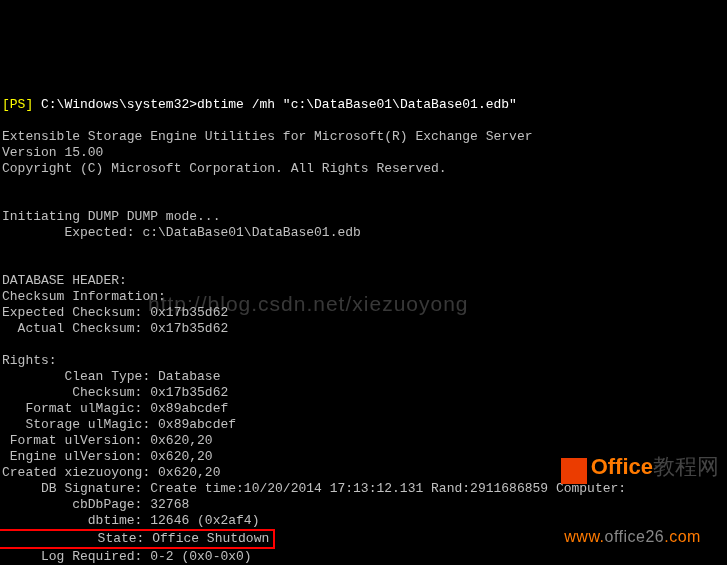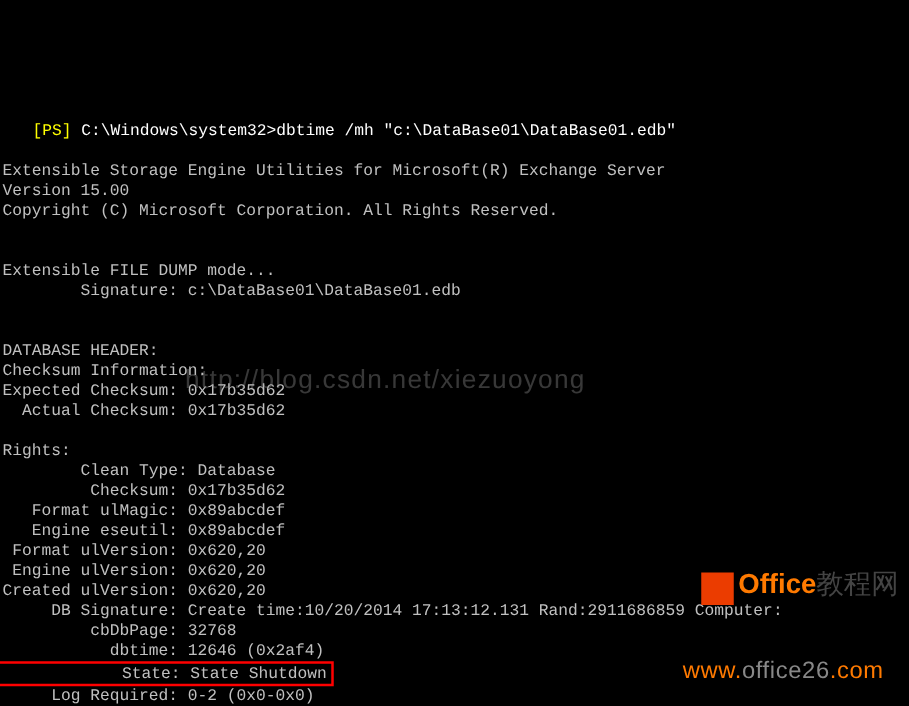--- a/index.html
+++ b/index.html
@@ -9,21 +9,21 @@
     font-family: "Consolas", "Courier New", monospace;
     font-size: 13px;
     line-height: 16px;
     width: 727px;
     height: 565px;
     overflow: hidden;
     white-space: pre;
     position: relative;
     padding: 1px 2px;
   }
-  .yellow { color: #ffff00; margin-left: 24px; }
+  .yellow { color: #ffff00; }
   .white { color: #ffffff; margin-top: 32px; }
   .redbox {
     border: 2px solid #ff0000;
     display: inline-block;
     padding: 0 4px;
     margin-left: -4px;
   }
   .watermark {
     position: absolute;
     top: 296px;
@@ -34,66 +34,66 @@
     letter-spacing: 1px;
     pointer-events: none;
   }
   .site-logo {
     position: absolute;
     right: 8px;
     bottom: 6px;
     font-family: "Microsoft YaHei", Arial, sans-serif;
     font-size: 13px;
     line-height: 15px;
-    text-align: left;
+    text-align: center;
   }
   .site-logo .brand { color: #ff7a00; font-weight: bold; font-size: 22px; }
   .site-logo .brand .cn { color: #444; font-weight: normal; }
-  .site-logo .url { color: #888; font-size: 19px; letter-spacing: 0.5px; }
+  .site-logo .url { color: #888; font-size: 16px; letter-spacing: 0.5px; }
   .site-logo .url .w { color: #ff7a00; }
   .logo-ic {
     display: inline-block; width: 26px; height: 26px;
     background: #eb3c00; vertical-align: middle; margin-right: 4px;
   }
 </style>
 </head>
 <body>
 
 
 
 
 <div>
 <span class="yellow">[PS] </span><span class="white">C:\Windows\system32&gt;</span><span class="white">dbtime /mh "c:\DataBase01\DataBase01.edb"</span>
 
 <span>Extensible Storage Engine Utilities for Microsoft(R) Exchange Server</span>
 <span>Version 15.00</span>
 <span>Copyright (C) Microsoft Corporation. All Rights Reserved.</span>
 
 
-<span>Extensible FILE DUMP mode...</span>
-<span>        Signature: c:\DataBase01\DataBase01.edb</span>
+<span>Initiating DUMP DUMP mode...</span>
+<span>        Expected: c:\DataBase01\DataBase01.edb</span>
 
 
 <span>DATABASE HEADER:</span>
 <span>Checksum Information:</span>
 <span>Expected Checksum: 0x17b35d62</span>
 <span>  Actual Checksum: 0x17b35d62</span>
 
 <span>Rights:</span>
 <span>        Clean Type: Database</span>
 <span>         Checksum: 0x17b35d62</span>
 <span>   Format ulMagic: 0x89abcdef</span>
-<span>   Engine eseutil: 0x89abcdef</span>
+<span>   Storage ulMagic: 0x89abcdef</span>
 <span> Format ulVersion: 0x620,20</span>
 <span> Engine ulVersion: 0x620,20</span>
-<span>Created ulVersion: 0x620,20</span>
+<span>Created xiezuoyong: 0x620,20</span>
 <span>     DB Signature: Create time:10/20/2014 17:13:12.131 Rand:2911686859 Computer:</span>
 <span>         cbDbPage: 32768</span>
 <span>           dbtime: 12646 (0x2af4)</span>
-<span class="redbox"><span>            State:</span> <span>State Shutdown</span></span>
+<span class="redbox"><span>            State:</span> <span>Office Shutdown</span></span>
 <span>     Log Required: 0-2 (0x0-0x0)</span>
 
 
 
 
 
 
 
 </div>
 

